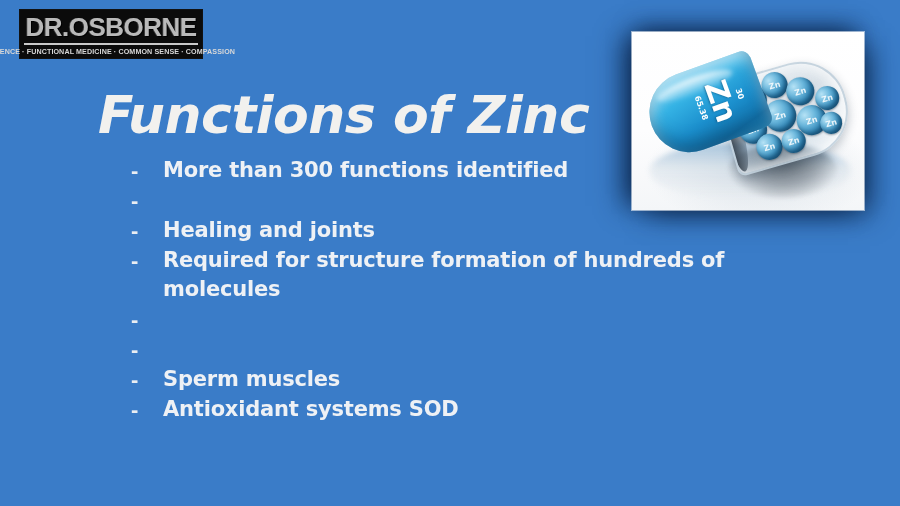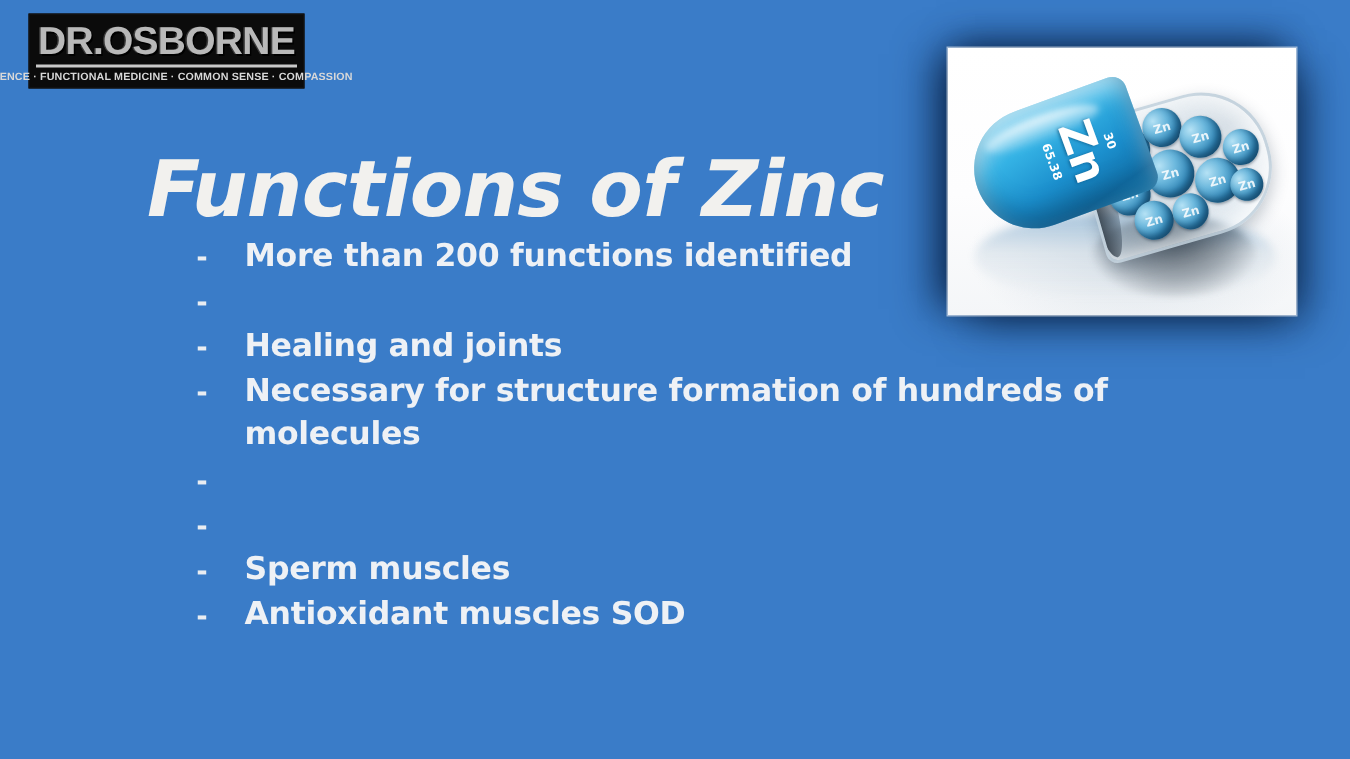--- a/index.html
+++ b/index.html
@@ -60,21 +60,21 @@
     letter-spacing: 0.1px;
     color: #d8d8d8;
     white-space: nowrap;
     transform: scaleX(1.02);
   }
 
   
   #title {
     position: absolute;
     left: 98px;
-    top: 98px;
+    top: 86px;
     font-family: "DejaVu Sans", sans-serif;
     font-style: italic;
     font-weight: bold;
     font-size: 52px;
     line-height: 58px;
     color: #f2f1ee;
     letter-spacing: -0.5px;
     white-space: nowrap;
   }
 
@@ -262,46 +262,46 @@
     <div id="logo-name">DR.OSBORNE</div>
     <div id="logo-rule"></div>
     <div id="logo-tagline">SCIENCE · FUNCTIONAL MEDICINE · COMMON SENSE · COMPASSION</div>
   </div>
 
   <div id="title">Functions of Zinc</div>
 
   <div id="bullets">
     <div class="bullet-row">
       <span class="bullet-dash">-</span>
-      <span class="bullet-text">More than 200 functions identified</span>
+      <span class="bullet-text">More than 300 functions identified</span>
     </div>
     <div class="bullet-row">
       <span class="bullet-dash">-</span>
     </div>
     <div class="bullet-row">
       <span class="bullet-dash">-</span>
       <span class="bullet-text">Healing and joints</span>
     </div>
     <div class="bullet-row">
       <span class="bullet-dash">-</span>
-      <span class="bullet-text">Necessary for structure formation of hundreds of molecules</span>
+      <span class="bullet-text">Required for structure formation of hundreds of molecules</span>
     </div>
     <div class="bullet-row">
       <span class="bullet-dash">-</span>
     </div>
     <div class="bullet-row">
       <span class="bullet-dash">-</span>
     </div>
     <div class="bullet-row">
       <span class="bullet-dash">-</span>
       <span class="bullet-text">Sperm muscles</span>
     </div>
     <div class="bullet-row">
       <span class="bullet-dash">-</span>
-      <span class="bullet-text">Antioxidant muscles SOD</span>
+      <span class="bullet-text">Antioxidant systems SOD</span>
     </div>
   </div>
 
   <div id="capsule-frame">
     <div id="capsule-photo">
 
       <div id="capsule-reflection"></div>
       <div id="capsule-refl-dark"></div>
 
       <div id="capsule-clear">

